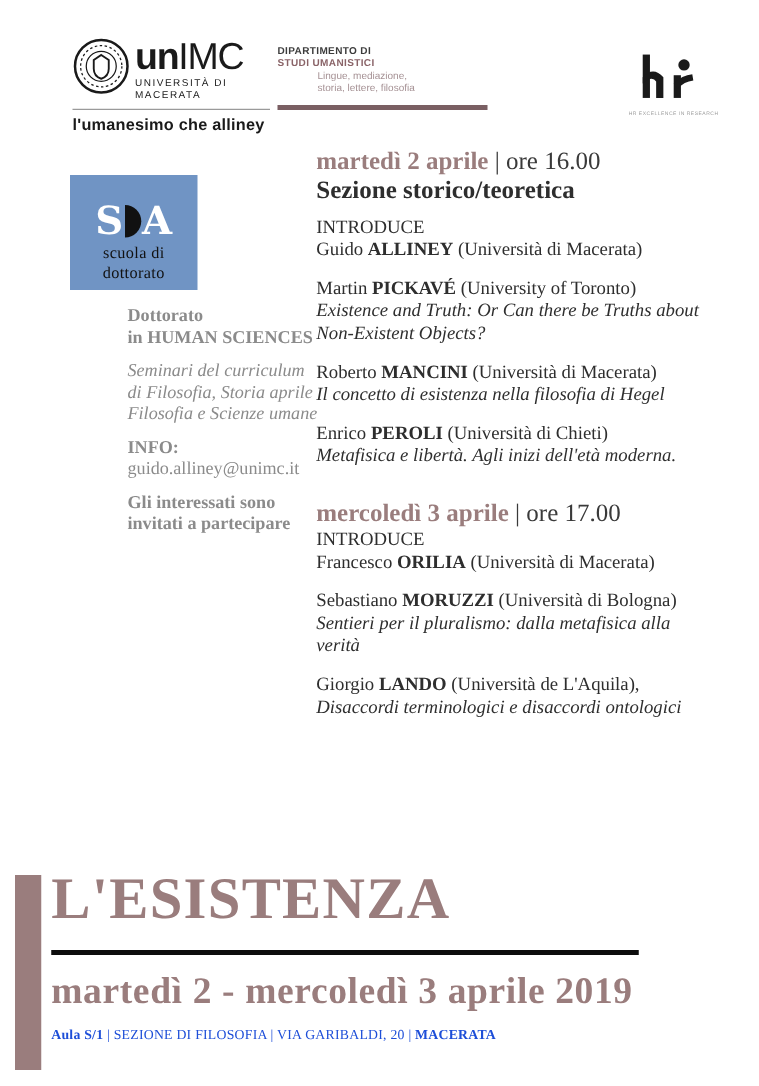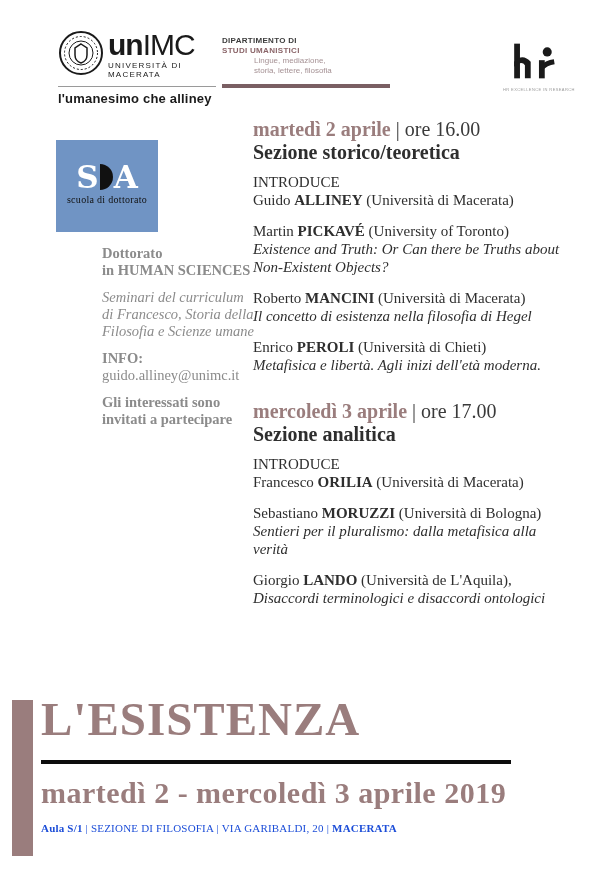--- a/index.html
+++ b/index.html
@@ -28,21 +28,21 @@
   .dept-l3,.dept-l4{font-size:8px;color:#a59194;line-height:10px;padding-left:32px;}
   .dept-rule{margin-top:8px;width:168px;height:4px;background:#7a5f63;}
   .hrlogo{position:absolute;left:503px;top:42px;width:62px;text-align:center;font-family:"Liberation Sans",sans-serif;}
   .hr-caption{font-size:4px;color:#9b9b9b;letter-spacing:.4px;margin-top:3px;white-space:nowrap;}
   
   .sidebar{position:absolute;left:56px;top:140px;width:180px;}
   .sda{width:102px;height:92px;background:#7094c4;position:relative;text-align:center;}
   .sda-letters{display:flex;align-items:center;justify-content:center;padding-top:22px;}
   .sda-letter{color:#ffffff;font-family:"DejaVu Serif","Liberation Serif",serif;font-size:31px;font-weight:bold;line-height:30px;}
   .sda-d{display:inline-block;width:13px;height:26px;background:#111111;border-radius:0 13px 13px 0 / 0 13px 13px 0;margin:0 1px;}
-  .sda-caption{color:#111111;font-size:10px;font-family:"Liberation Serif",serif;margin-top:2px;letter-spacing:.3px;}
+  .sda-caption{color:#111111;font-size:13px;font-family:"Liberation Serif",serif;margin-top:2px;letter-spacing:.3px;}
   .side-text{color:#8b8b8b;font-size:14.5px;line-height:17px;margin-top:13px;width:175px;margin-left:46px;}
   .side-bold{font-weight:bold;}
   .side-italic{font-style:italic;}
   .side-block{margin-top:10px;}
   
   .main{position:absolute;left:253px;top:118px;width:312px;}
   .session-date{font-size:20px;line-height:23px;font-weight:bold;color:#9a7d7d;margin:0;}
   .session-date .sep,.session-date .time{color:#3a3a3a;font-weight:400;}
   .session-title{font-size:20px;line-height:23px;font-weight:bold;color:#2e2e2e;margin:0 0 9px 0;}
   .speaker{margin:0 0 13px 0;font-size:15px;line-height:18px;}
@@ -113,21 +113,21 @@
       <div class="sda-caption">scuola di dottorato</div>
     </div>
 
     <div class="side-text side-bold">
       <div>Dottorato</div>
       <div>in HUMAN SCIENCES</div>
     </div>
 
     <div class="side-text side-italic side-block">
       <div>Seminari del curriculum</div>
-      <div>di Francesco, Storia della</div>
+      <div>di Filosofia, Storia aprile</div>
       <div>Filosofia e Scienze umane</div>
     </div>
 
     <div class="side-text side-block">
       <div class="side-bold">INFO:</div>
       <div>guido.alliney@unimc.it</div>
     </div>
 
     <div class="side-text side-bold side-block">
       <div>Gli interessati sono</div>
@@ -157,21 +157,20 @@
       </p>
 
       <p class="speaker">
         <span>Enrico</span> <span class="sp-last">PEROLI</span> <span>(Università di Chieti)</span>
         <span class="sp-talk">Metafisica e libertà. Agli inizi dell'età moderna.</span>
       </p>
     </div>
 
     <div class="session session2">
       <p class="session-date"><span>mercoledì 3 aprile</span> <span class="sep">|</span> <span class="time">ore 17.00</span></p>
-      <p class="session-title">Sezione analitica</p>
 
       <p class="speaker">
         <span>INTRODUCE</span><br>
         <span>Francesco</span> <span class="sp-last">ORILIA</span> <span>(Università di Macerata)</span>
       </p>
 
       <p class="speaker">
         <span>Sebastiano</span> <span class="sp-last">MORUZZI</span> <span>(Università di Bologna)</span>
         <span class="sp-talk">Sentieri per il pluralismo: dalla metafisica alla verità</span>
       </p>

